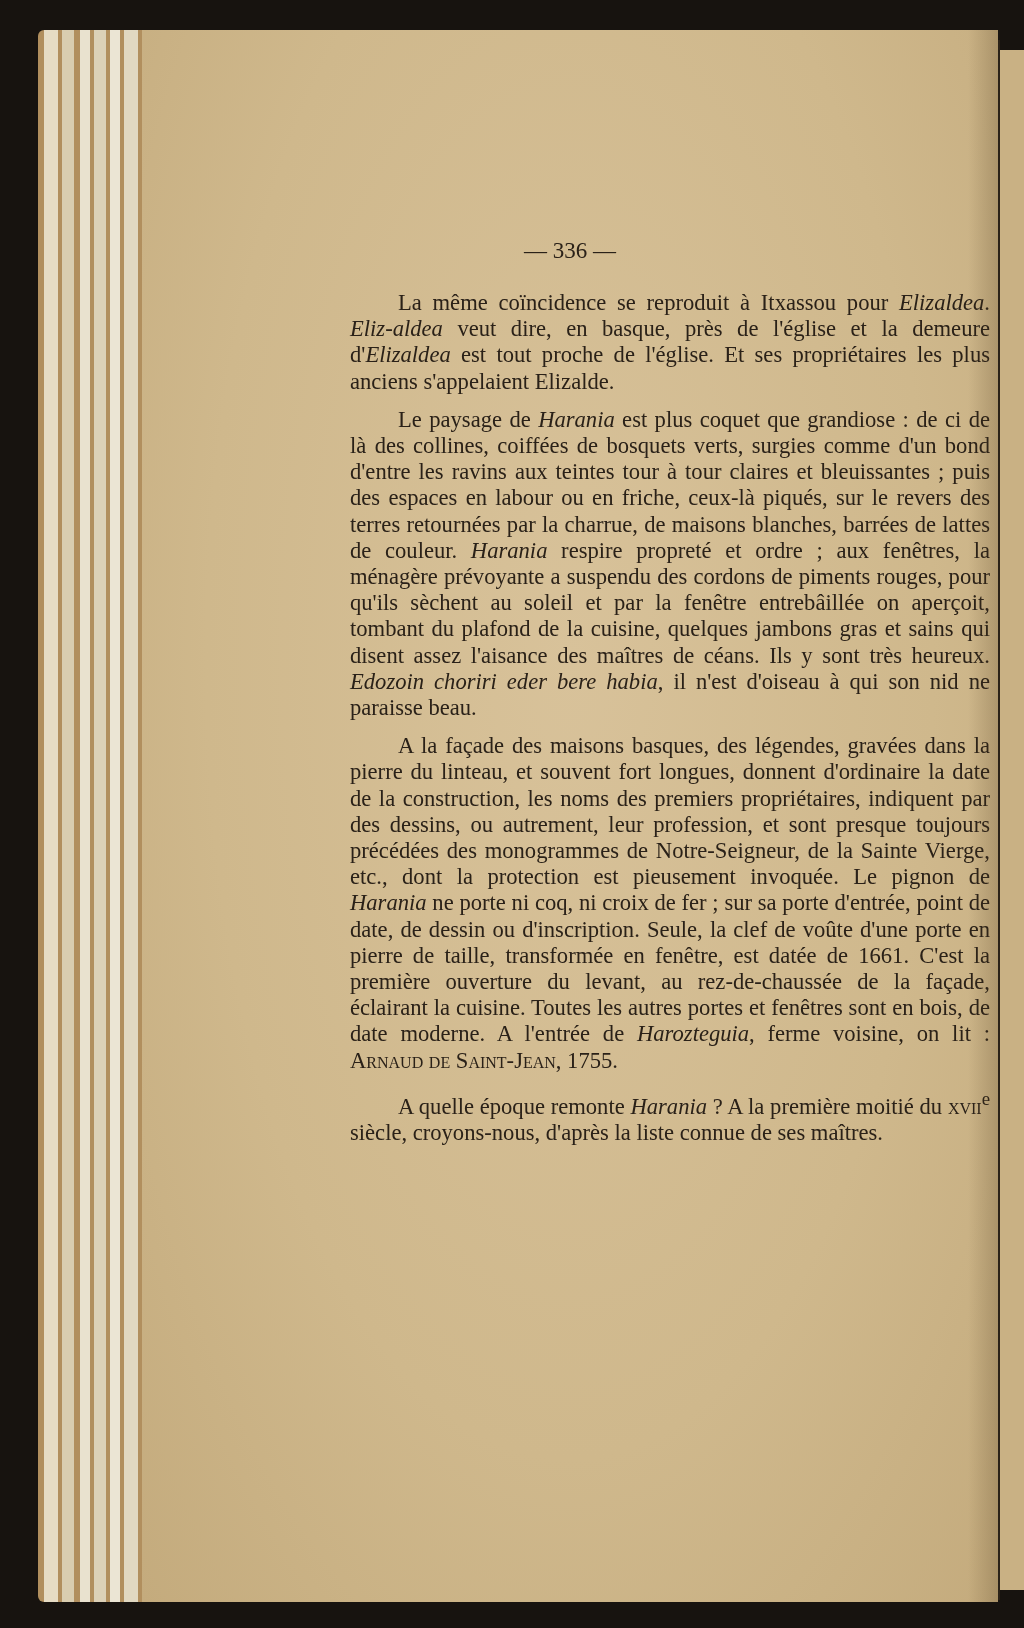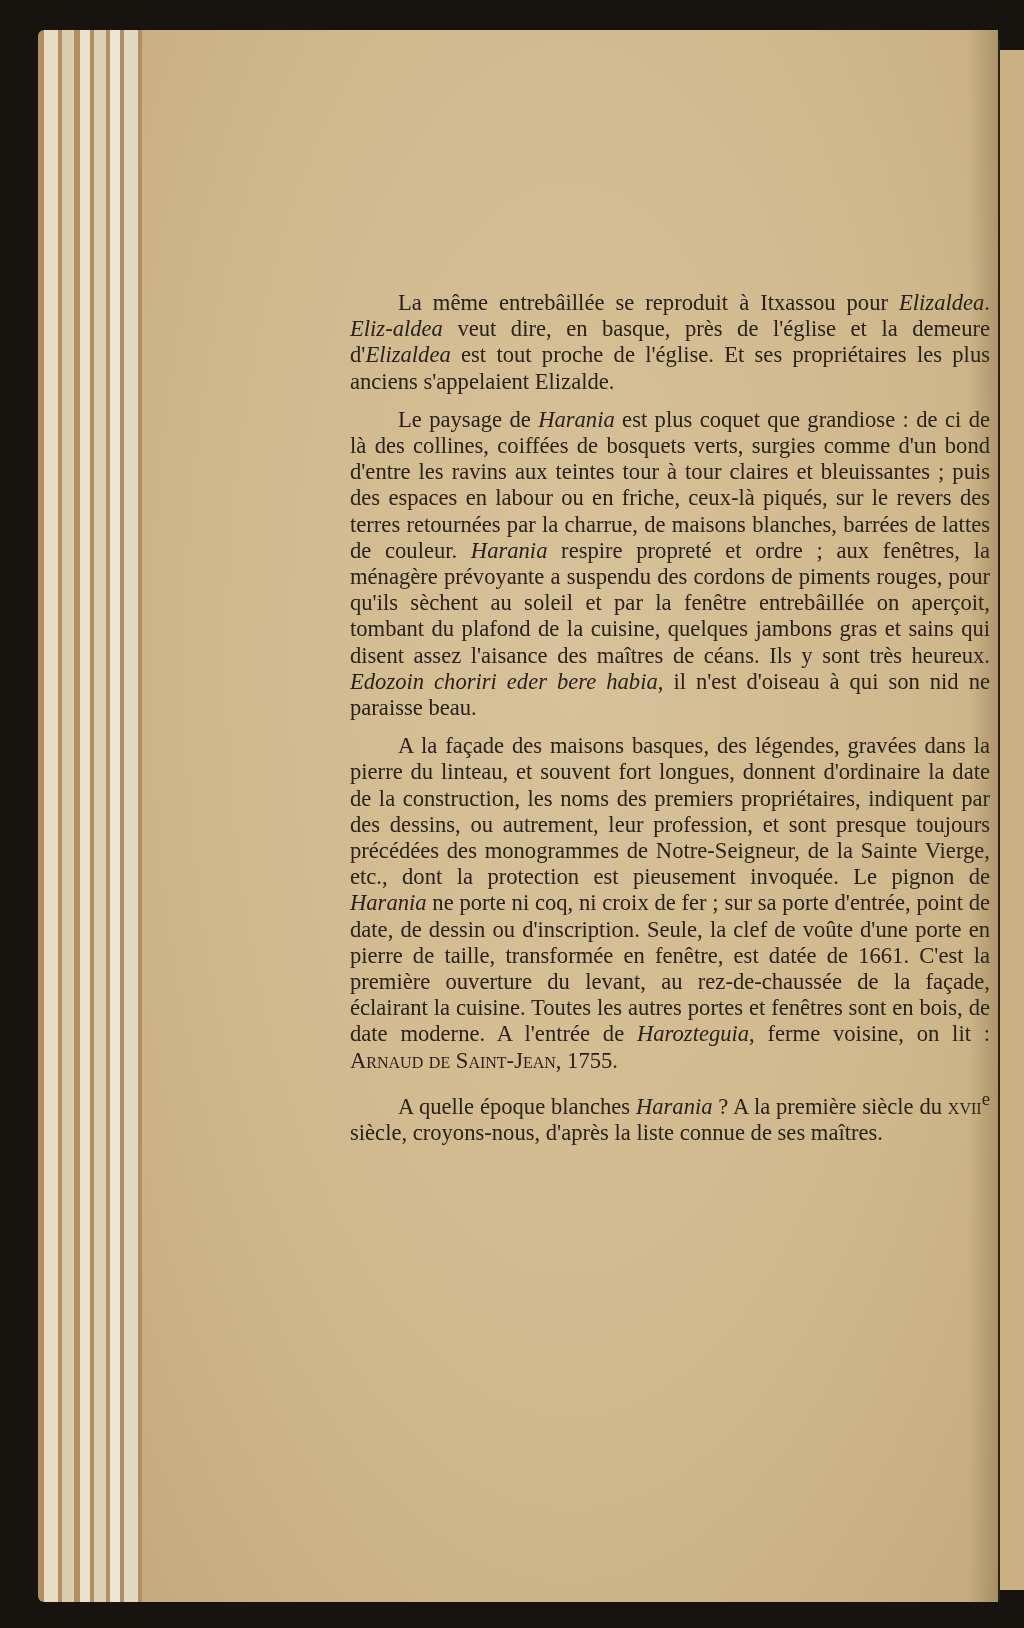--- a/index.html
+++ b/index.html
@@ -26,19 +26,20 @@
   <div class="leaf" style="left:24px;width:12px;background:#d9cdb0;"></div>
   <div class="leaf" style="left:42px;width:10px;background:#e9e2cf;"></div>
   <div class="leaf" style="left:56px;width:12px;background:#dcd1b7;"></div>
   <div class="leaf" style="left:72px;width:10px;background:#ebe5d4;"></div>
   <div class="leaf" style="left:86px;width:14px;background:#e1d8c1;"></div>
 </div>
 <div class="next-page"></div>
 <div class="gutter"></div>
 
 <div class="page">
+  <div class="page-number">— 336 —</div>
   <div class="text" id="body-text">
-      <p><span>La même entrebâillée se reproduit à Itxassou pour </span><i>Elizaldea</i><span>. </span><i>Eliz-aldea</i><span> veut dire, en basque, près de l'église et la demeure d'</span><i>Elizaldea</i><span> est tout proche de l'église. Et ses propriétaires les plus anciens s'appelaient Elizalde.</span></p>
+      <p><span>La même coïncidence se reproduit à Itxassou pour </span><i>Elizaldea</i><span>. </span><i>Eliz-aldea</i><span> veut dire, en basque, près de l'église et la demeure d'</span><i>Elizaldea</i><span> est tout proche de l'église. Et ses propriétaires les plus anciens s'appelaient Elizalde.</span></p>
       <p><span>Le paysage de </span><i>Harania</i><span> est plus coquet que grandiose : de ci de là des collines, coiffées de bosquets verts, surgies comme d'un bond d'entre les ravins aux teintes tour à tour claires et bleuissantes ; puis des espaces en labour ou en friche, ceux-là piqués, sur le revers des terres retournées par la charrue, de maisons blanches, barrées de lattes de couleur. </span><i>Harania</i><span> respire propreté et ordre ; aux fenêtres, la ménagère prévoyante a suspendu des cordons de piments rouges, pour qu'ils sèchent au soleil et par la fenêtre entrebâillée on aperçoit, tombant du plafond de la cuisine, quelques jambons gras et sains qui disent assez l'aisance des maîtres de céans. Ils y sont très heureux. </span><i>Edozoin choriri eder bere habia</i><span>, il n'est d'oiseau à qui son nid ne paraisse beau.</span></p>
       <p><span>A la façade des maisons basques, des légendes, gravées dans la pierre du linteau, et souvent fort longues, donnent d'ordinaire la date de la construction, les noms des premiers propriétaires, indiquent par des dessins, ou autrement, leur profession, et sont presque toujours précédées des monogrammes de Notre-Seigneur, de la Sainte Vierge, etc., dont la protection est pieusement invoquée. Le pignon de </span><i>Harania</i><span> ne porte ni coq, ni croix de fer ; sur sa porte d'entrée, point de date, de dessin ou d'inscription. Seule, la clef de voûte d'une porte en pierre de taille, transformée en fenêtre, est datée de 1661. C'est la première ouverture du levant, au rez-de-chaussée de la façade, éclairant la cuisine. Toutes les autres portes et fenêtres sont en bois, de date moderne. A l'entrée de </span><i>Harozteguia</i><span>, ferme voisine, on lit : </span><span class="sc">Arnaud de Saint-Jean</span><span>, 1755.</span></p>
-      <p><span>A quelle époque blanches </span><i>Harania</i><span> ? A la première siècle du </span><span class="sc">xvii</span><sup>e</sup><span> siècle, croyons-nous, d'après la liste connue de ses maîtres.</span></p>
+      <p><span>A quelle époque remonte </span><i>Harania</i><span> ? A la première moitié du </span><span class="sc">xvii</span><sup>e</sup><span> siècle, croyons-nous, d'après la liste connue de ses maîtres.</span></p>
     </div>
 </div>
 
 </body></html>

